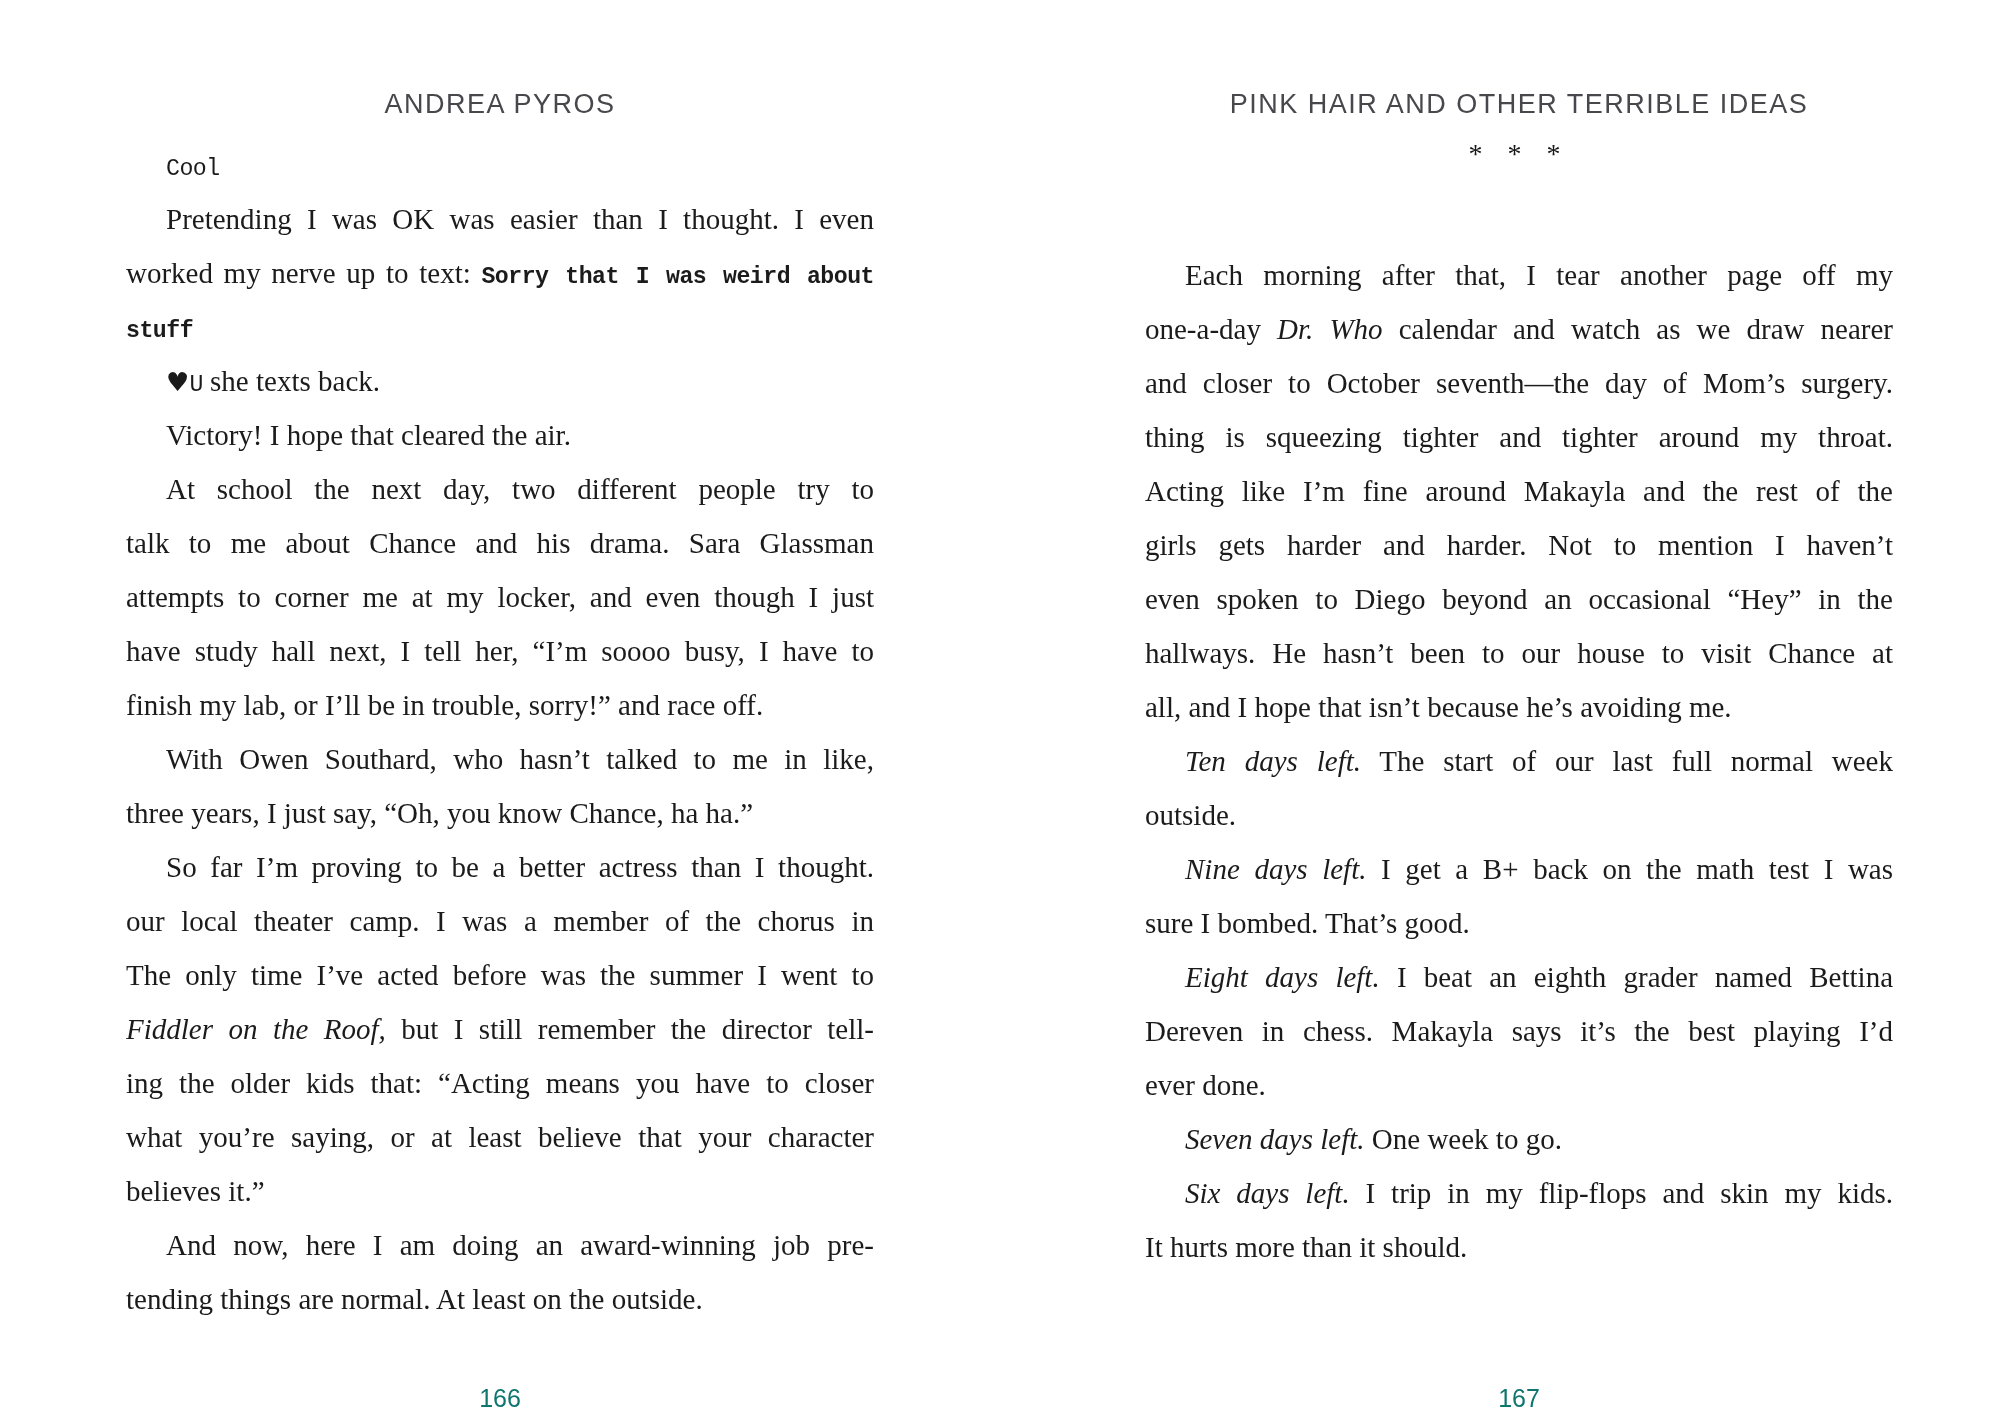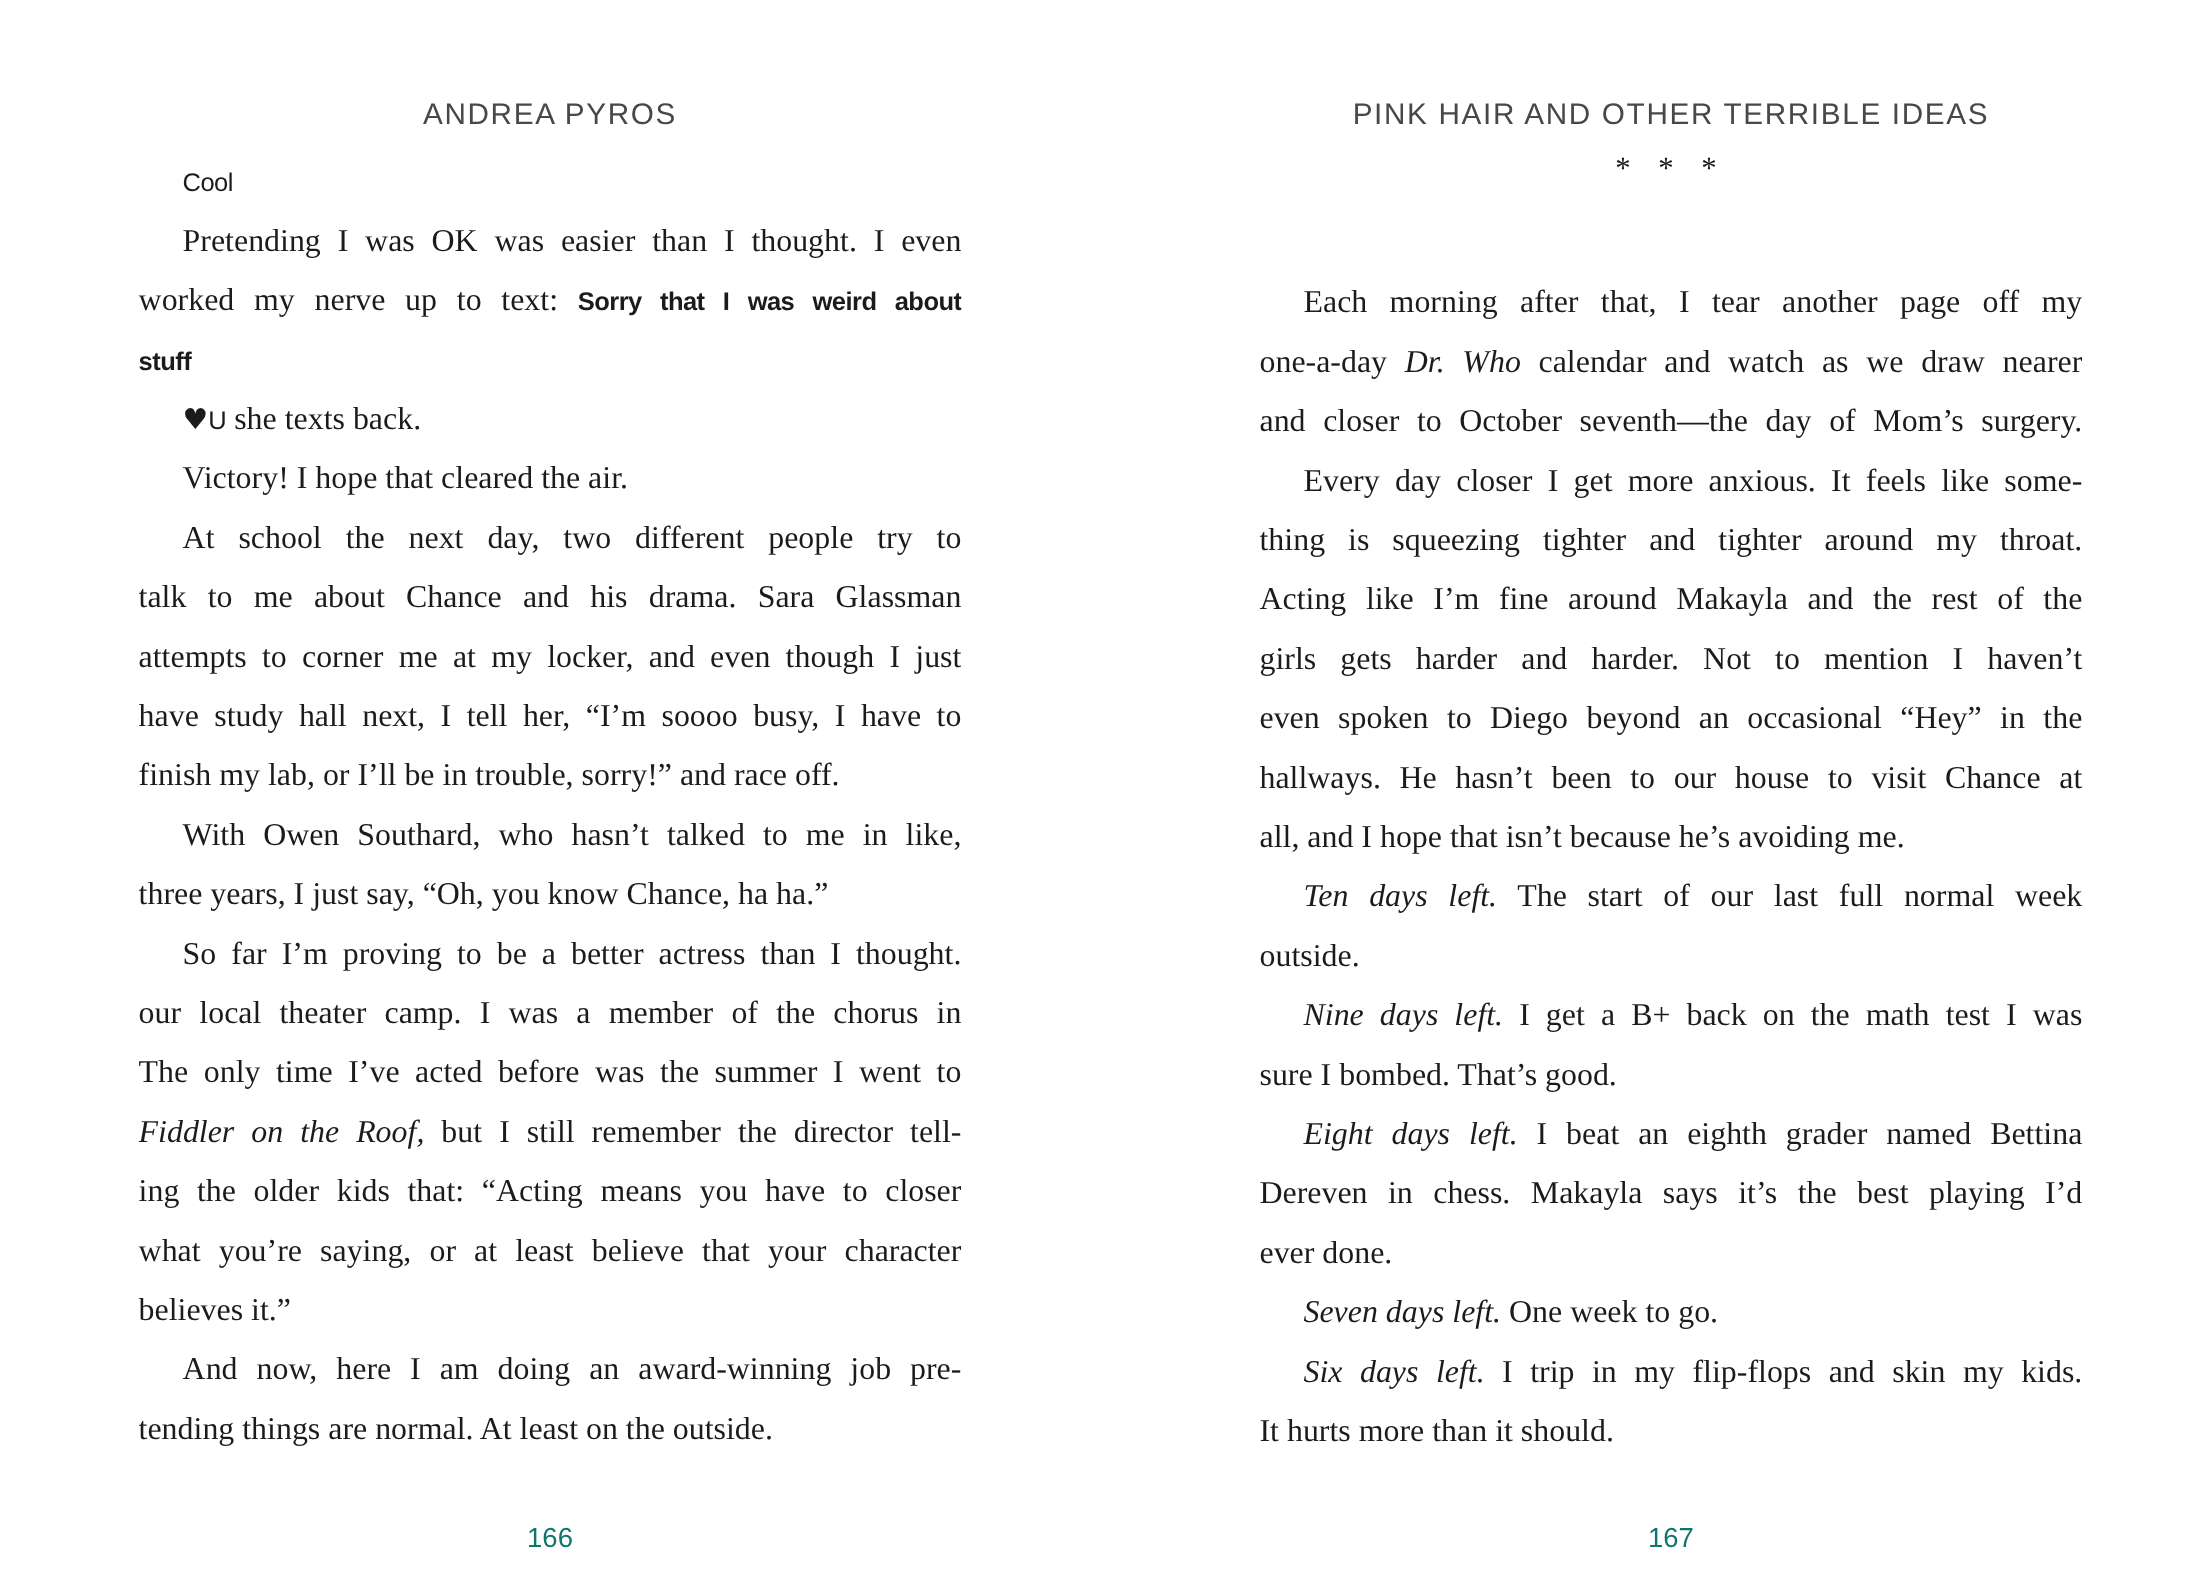--- a/index.html
+++ b/index.html
@@ -34,21 +34,21 @@
   .page-body { position: absolute; left: 0; width: 100%; font-size: 29px; line-height: 54px; }
   .page-left  .page-body { top: 138px; }
   .page-right .page-body { top: 248px; }
 
   .line { height: 54px; overflow: hidden; text-align: left; }
   .line.j { text-align: justify; text-align-last: justify; }
   .line.ind { text-indent: 40px; }
 
   .i  { font-style: italic; }
   .m, .mb {
-    font-family: Liberation Sans, sans-serif;
+    font-family: Liberation Mono, monospace;
     font-size: 0.80em; letter-spacing: -0.5px;
   }
   .mb { font-weight: bold; }
   .hb { font-family: "DejaVu Sans", sans-serif; font-size: 0.9em; }
 
   .page-number {
     position: absolute; top: 1384px; left: 0; width: 100%;
     text-align: center;
     font-family: "Liberation Sans", sans-serif;
     font-size: 25px; color: #0f766e;
@@ -86,21 +86,20 @@
   <div class="page-number">166</div>
 </div>
 
 <div class="page page-right">
   <div class="running-header">PINK HAIR AND OTHER TERRIBLE IDEAS</div>
   <div class="section-break">* * *</div>
   <div class="page-body">
       <div class="line j ind"><span class="r">Each morning after that, I tear another page off my</span></div>
       <div class="line j"><span class="r">one-a-day </span><span class="i">Dr. Who</span><span class="r"> calendar and watch as we draw nearer</span></div>
       <div class="line j"><span class="r">and closer to October seventh—the day of Mom’s surgery.</span></div>
-      <div class="line j ind"><span class="r">Every day closer I get more anxious. It feels like some-</span></div>
       <div class="line j"><span class="r">thing is squeezing tighter and tighter around my throat.</span></div>
       <div class="line j"><span class="r">Acting like I’m fine around Makayla and the rest of the</span></div>
       <div class="line j"><span class="r">girls gets harder and harder. Not to mention I haven’t</span></div>
       <div class="line j"><span class="r">even spoken to Diego beyond an occasional “Hey” in the</span></div>
       <div class="line j"><span class="r">hallways. He hasn’t been to our house to visit Chance at</span></div>
       <div class="line"><span class="r">all, and I hope that isn’t because he’s avoiding me.</span></div>
       <div class="line j ind"><span class="i">Ten days left.</span><span class="r"> The start of our last full normal week</span></div>
       <div class="line"><span class="r">outside.</span></div>
       <div class="line j ind"><span class="i">Nine days left.</span><span class="r"> I get a B+ back on the math test I was</span></div>
       <div class="line"><span class="r">sure I bombed. That’s good.</span></div>

